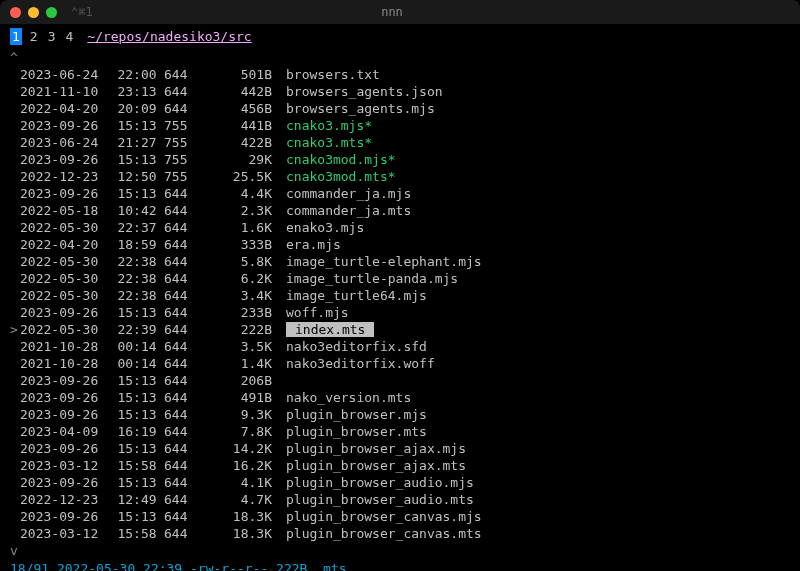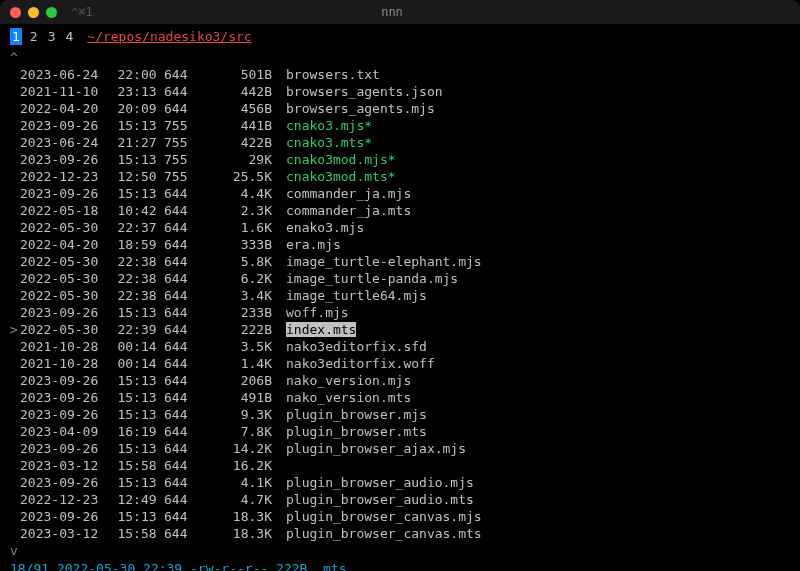--- a/index.html
+++ b/index.html
@@ -39,36 +39,36 @@
       color: #888;
       font-size: 12px;
       pointer-events: none;
     }
     .content {
       padding: 4px 10px;
     }
     .tabs { display: flex; gap: 6px; align-items: center; margin-bottom: 4px; }
     .tab { color: #c0c0c0; padding: 0 2px; }
     .tab.active { background: #0a84ff; color: #fff; }
-    .path { color: #ef4444; text-decoration: underline; margin-left: 6px; }
+    .path { color: #f0abfc; text-decoration: underline; margin-left: 6px; }
 
     .scroll-up, .scroll-down { color: #888; }
 
     .row { display: flex; white-space: pre; }
     .gutter { width: 10px; color: #888; }
     .date { width: 90px; }
     .time { width: 54px; text-align: center; }
     .perm { width: 44px; }
     .size { width: 64px; text-align: right; }
     .name { padding-left: 14px; }
     .exec .name { color: #2ecc71; text-align: center; }
     .selected .name span.hl {
       background: #c0c0c0;
       color: #000;
-      padding: 0 0;
+      padding: 0 9px;
     }
     .status { color: #0aa4d6; margin-top: 1px; }
   </style>
 </head>
 <body>
 
 <div class="titlebar">
   <div class="traffic-lights">
     <div class="tl tl-close"></div>
     <div class="tl tl-min"></div>
@@ -99,26 +99,26 @@
       <div class="row"><span class="gutter"> </span><span class="date">2022-05-18</span><span class="time">10:42</span><span class="perm">644</span><span class="size">2.3K</span><span class="name">commander_ja.mts</span></div>
       <div class="row"><span class="gutter"> </span><span class="date">2022-05-30</span><span class="time">22:37</span><span class="perm">644</span><span class="size">1.6K</span><span class="name">enako3.mjs</span></div>
       <div class="row"><span class="gutter"> </span><span class="date">2022-04-20</span><span class="time">18:59</span><span class="perm">644</span><span class="size">333B</span><span class="name">era.mjs</span></div>
       <div class="row"><span class="gutter"> </span><span class="date">2022-05-30</span><span class="time">22:38</span><span class="perm">644</span><span class="size">5.8K</span><span class="name">image_turtle-elephant.mjs</span></div>
       <div class="row"><span class="gutter"> </span><span class="date">2022-05-30</span><span class="time">22:38</span><span class="perm">644</span><span class="size">6.2K</span><span class="name">image_turtle-panda.mjs</span></div>
       <div class="row"><span class="gutter"> </span><span class="date">2022-05-30</span><span class="time">22:38</span><span class="perm">644</span><span class="size">3.4K</span><span class="name">image_turtle64.mjs</span></div>
       <div class="row"><span class="gutter"> </span><span class="date">2023-09-26</span><span class="time">15:13</span><span class="perm">644</span><span class="size">233B</span><span class="name">woff.mjs</span></div>
       <div class="row selected"><span class="gutter">&gt;</span><span class="date">2022-05-30</span><span class="time">22:39</span><span class="perm">644</span><span class="size">222B</span><span class="name"><span class="hl">index.mts</span></span></div>
       <div class="row"><span class="gutter"> </span><span class="date">2021-10-28</span><span class="time">00:14</span><span class="perm">644</span><span class="size">3.5K</span><span class="name">nako3editorfix.sfd</span></div>
       <div class="row"><span class="gutter"> </span><span class="date">2021-10-28</span><span class="time">00:14</span><span class="perm">644</span><span class="size">1.4K</span><span class="name">nako3editorfix.woff</span></div>
-      <div class="row"><span class="gutter"> </span><span class="date">2023-09-26</span><span class="time">15:13</span><span class="perm">644</span><span class="size">206B</span><span class="name">nako_version.mjs</span></div>
+      <div class="row"><span class="gutter"> </span><span class="date">2023-09-26</span><span class="time">15:13</span><span class="perm">644</span><span class="size">206B</span></div>
       <div class="row"><span class="gutter"> </span><span class="date">2023-09-26</span><span class="time">15:13</span><span class="perm">644</span><span class="size">491B</span><span class="name">nako_version.mts</span></div>
       <div class="row"><span class="gutter"> </span><span class="date">2023-09-26</span><span class="time">15:13</span><span class="perm">644</span><span class="size">9.3K</span><span class="name">plugin_browser.mjs</span></div>
       <div class="row"><span class="gutter"> </span><span class="date">2023-04-09</span><span class="time">16:19</span><span class="perm">644</span><span class="size">7.8K</span><span class="name">plugin_browser.mts</span></div>
       <div class="row"><span class="gutter"> </span><span class="date">2023-09-26</span><span class="time">15:13</span><span class="perm">644</span><span class="size">14.2K</span><span class="name">plugin_browser_ajax.mjs</span></div>
-      <div class="row"><span class="gutter"> </span><span class="date">2023-03-12</span><span class="time">15:58</span><span class="perm">644</span><span class="size">16.2K</span></div>
+      <div class="row"><span class="gutter"> </span><span class="date">2023-03-12</span><span class="time">15:58</span><span class="perm">644</span><span class="size">16.2K</span><span class="name">plugin_browser_ajax.mts</span></div>
       <div class="row"><span class="gutter"> </span><span class="date">2023-09-26</span><span class="time">15:13</span><span class="perm">644</span><span class="size">4.1K</span><span class="name">plugin_browser_audio.mjs</span></div>
       <div class="row"><span class="gutter"> </span><span class="date">2022-12-23</span><span class="time">12:49</span><span class="perm">644</span><span class="size">4.7K</span><span class="name">plugin_browser_audio.mts</span></div>
       <div class="row"><span class="gutter"> </span><span class="date">2023-09-26</span><span class="time">15:13</span><span class="perm">644</span><span class="size">18.3K</span><span class="name">plugin_browser_canvas.mjs</span></div>
       <div class="row"><span class="gutter"> </span><span class="date">2023-03-12</span><span class="time">15:58</span><span class="perm">644</span><span class="size">18.3K</span><span class="name">plugin_browser_canvas.mts</span></div>
     </div>
   <div class="scroll-down">v</div>
   <div class="status">18/91 2022-05-30 22:39 -rw-r--r-- 222B .mts</div>
 </div>
 
 </body></html>

